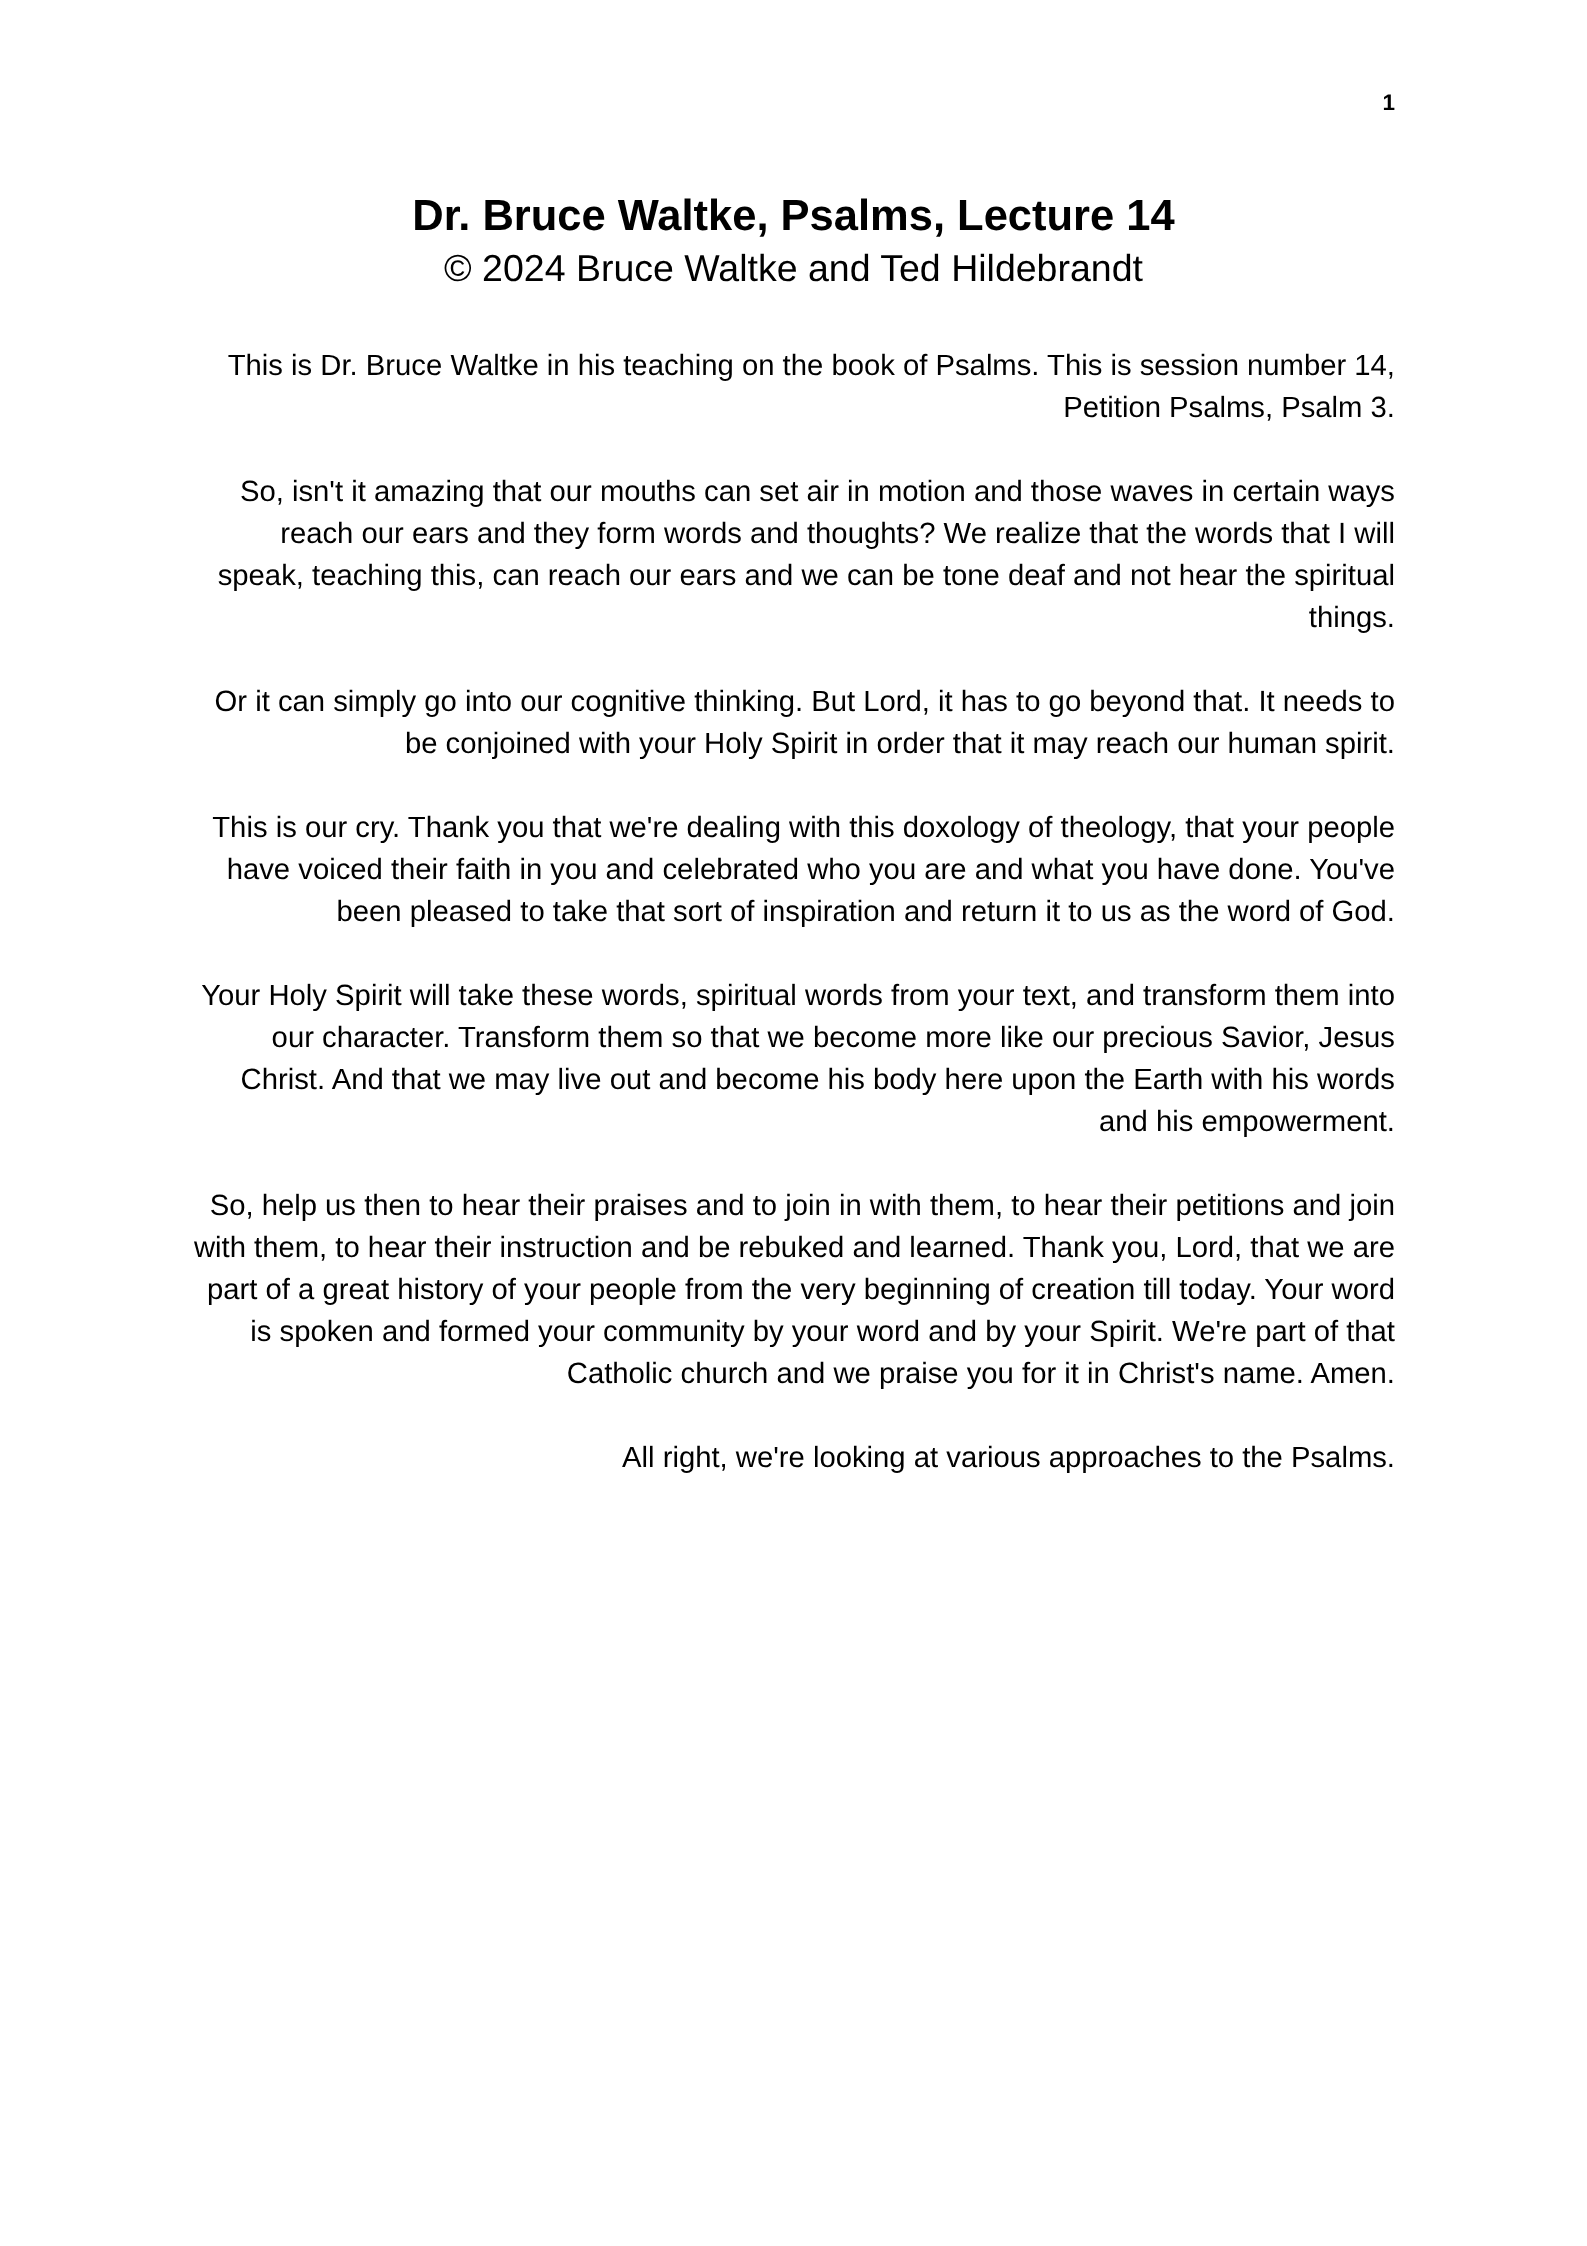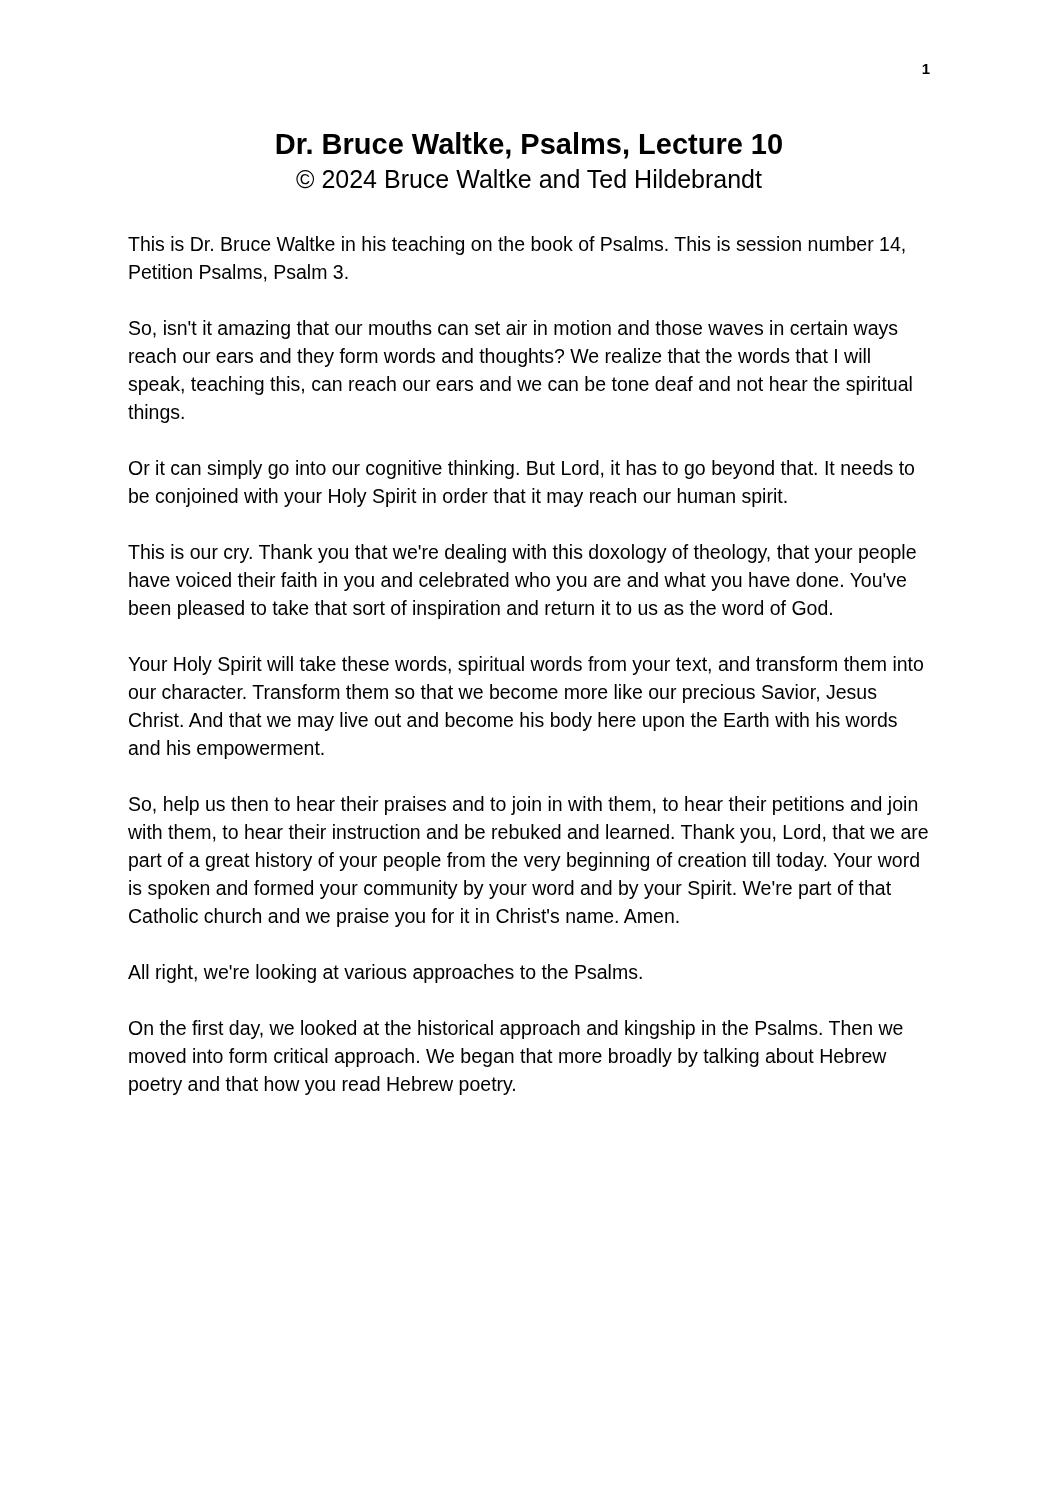--- a/index.html
+++ b/index.html
@@ -37,44 +37,44 @@
   }
   .doc-subtitle {
     text-align: center;
     font-size: 25px;
     margin: 0 0 0 0;
   }
   .body-text {
     margin-top: 36px;
     font-size: 19.5px;
     line-height: 28px;
+    text-align: right;
   }
   .body-text p {
     margin: 0 0 28px 0;
   }
 </style>
 </head>
 <body>
 
 <div class="page">
 
   <div class="page-number">1</div>
 
   <div class="content">
 
-    <h1 class="doc-title">Dr. Bruce Waltke, Psalms, Lecture 10</h1>
+    <h1 class="doc-title">Dr. Bruce Waltke, Psalms, Lecture 14</h1>
 
     <div class="doc-subtitle">© 2024 Bruce Waltke and Ted Hildebrandt</div>
 
     <div class="body-text">
       <p>This is Dr. Bruce Waltke in his teaching on the book of Psalms. This is session number 14, Petition Psalms, Psalm 3.</p>
       <p>So, isn't it amazing that our mouths can set air in motion and those waves in certain ways reach our ears and they form words and thoughts? We realize that the words that I will speak, teaching this, can reach our ears and we can be tone deaf and not hear the spiritual things.</p>
       <p>Or it can simply go into our cognitive thinking. But Lord, it has to go beyond that. It needs to be conjoined with your Holy Spirit in order that it may reach our human spirit.</p>
       <p>This is our cry. Thank you that we're dealing with this doxology of theology, that your people have voiced their faith in you and celebrated who you are and what you have done. You've been pleased to take that sort of inspiration and return it to us as the word of God.</p>
       <p>Your Holy Spirit will take these words, spiritual words from your text, and transform them into our character. Transform them so that we become more like our precious Savior, Jesus Christ. And that we may live out and become his body here upon the Earth with his words and his empowerment.</p>
       <p>So, help us then to hear their praises and to join in with them, to hear their petitions and join with them, to hear their instruction and be rebuked and learned. Thank you, Lord, that we are part of a great history of your people from the very beginning of creation till today. Your word is spoken and formed your community by your word and by your Spirit. We're part of that Catholic church and we praise you for it in Christ's name. Amen.</p>
       <p>All right, we're looking at various approaches to the Psalms.</p>
-      <p>On the first day, we looked at the historical approach and kingship in the Psalms. Then we moved into form critical approach. We began that more broadly by talking about Hebrew poetry and that how you read Hebrew poetry.</p>
     </div>
 
   </div>
 
 </div>
 
 </body></html>

